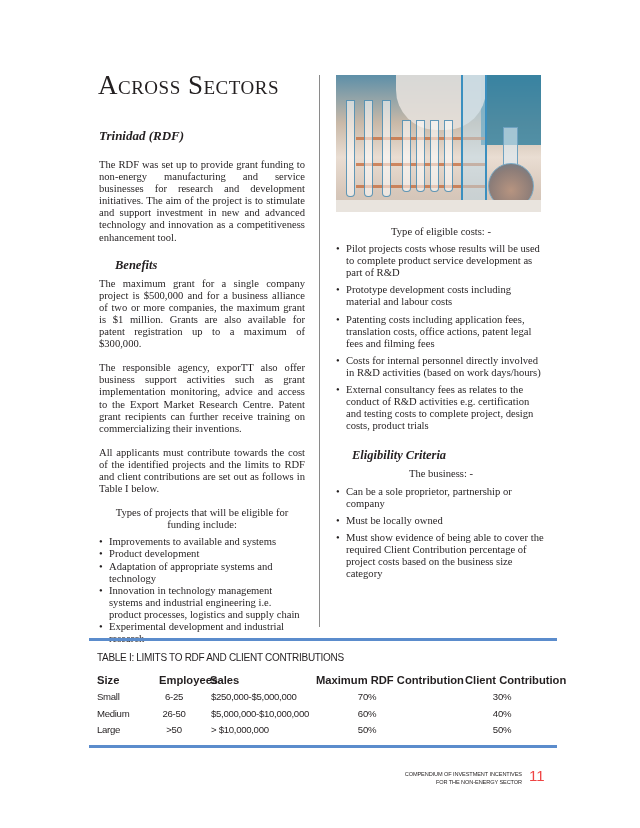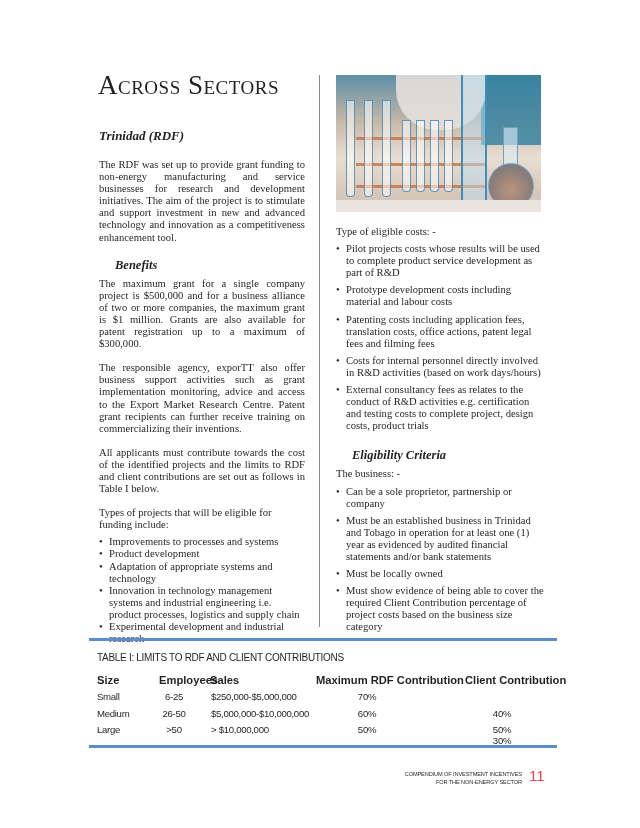--- a/index.html
+++ b/index.html
@@ -21,21 +21,21 @@
   }
   .section-heading {
     font-family: "Liberation Serif", serif; font-style: italic; font-weight: bold;
     font-size: 13px; line-height: 15px; margin: 0 0 16px 0;
   }
   .sub-heading {
     font-family: "Liberation Serif", serif; font-style: italic;
     font-size: 12.5px; line-height: 15px; margin: 0 0 5px 16px;
   }
   p.body { margin: 0 0 12px 0; text-align: justify; }
-  p.lead { margin: 0 0 5px 0; }
+  p.lead { margin: 0 0 5px 0; text-align: center; }
   ul.bullets { margin: 0; padding: 0; list-style: none; }
   ul.bullets li { position: relative; padding-left: 10px; margin: 0; }
   ul.bullets li::before { content: "\2022"; position: absolute; left: 0; top: 0; }
   ul.spaced li { margin-bottom: 5px; }
 
   .divider-v {
     position: absolute; left: 319px; top: 75px; width: 1px; height: 552px; background: #8a8a8a;
   }
   .photo {
     position: absolute; left: 336px; top: 75px; width: 205px; height: 137px; overflow: hidden;
@@ -76,21 +76,21 @@
     <br>
     <span>Trinidad (RDF)</span>
   </h2>
   <p class="body">The RDF was set up to provide grant funding to non-energy manufacturing and service businesses for research and development initiatives. The aim of the project is to stimulate and support investment in new and advanced technology and innovation as a competitiveness enhancement tool.</p>
   <h3 class="sub-heading" style="margin-top:14px;">Benefits</h3>
   <p class="body">The maximum grant for a single company project is $500,000 and for a business alliance of two or more companies, the maximum grant is $1 million. Grants are also available for patent registration up to a maximum of $300,000.</p>
   <p class="body">The responsible agency, exporTT also offer business support activities such as grant implementation monitoring, advice and access to the Export Market Research Centre. Patent grant recipients can further receive training on commercializing their inventions.</p>
   <p class="body">All applicants must contribute towards the cost of the identified projects and the limits to RDF and client contributions are set out as follows in Table I below.</p>
   <p class="lead">Types of projects that will be eligible for funding include:</p>
   <ul class="bullets">
-    <li>Improvements to processes and systems</li>
+    <li>Improvements to available and systems</li>
     <li>Product development</li>
     <li>Adaptation of appropriate systems and technology</li>
     <li>Innovation in technology management systems and industrial engineering i.e. product processes, logistics and supply chain</li>
     <li>Experimental development and industrial research</li>
   </ul>
 </div>
 
 <div class="divider-v"></div>
 
 <div class="photo" title="laboratory-glassware-photo">
@@ -118,21 +118,20 @@
     <li>Pilot projects costs whose results will be used to complete product service development as part of R&amp;D</li>
     <li>Prototype development costs including material and labour costs</li>
     <li>Patenting costs including application fees, translation costs, office actions, patent legal fees and filming fees</li>
     <li>Costs for internal personnel directly involved in R&amp;D activities (based on work days/hours)</li>
     <li>External consultancy fees as relates to the conduct of R&amp;D activities e.g. certification and testing costs to complete project, design costs, product trials</li>
   </ul>
   <h3 class="sub-heading" style="margin-top:16px;">Eligibility Criteria</h3>
   <p class="lead">The business: -</p>
   <ul class="bullets spaced">
     <li>Can be a sole proprietor, partnership or company</li>
-    <li>Must be an established business in Trinidad and Tobago in operation for at least one (1) year as evidenced by audited financial statements and/or bank statements</li>
     <li>Must be locally owned</li>
     <li>Must show evidence of being able to cover the required Client Contribution percentage of project costs based on the business size category</li>
   </ul>
 </div>
 
 <div class="rule-h" style="top:638px;"></div>
 
 <div class="table-block">
   <p class="table-caption">TABLE I:  LIMITS TO RDF AND CLIENT CONTRIBUTIONS</p>
 
@@ -140,21 +139,21 @@
   <span class="th" style="left:50px;padding-left:12px;">Employees</span>
   <span class="th" style="left:113px;">Sales</span>
   <span class="th" style="left:219px;">Maximum RDF Contribution</span>
   <span class="th" style="left:368px;">Client Contribution</span>
 
   <div>
     <span class="td" style="left:0px;top:39px;">Small</span>
     <span class="td" style="left:49px;top:39px;width:56px;text-align:center;">6-25</span>
     <span class="td" style="left:114px;top:39px;">$250,000-$5,000,000</span>
     <span class="td" style="left:240px;top:39px;width:60px;text-align:center;">70%</span>
-    <span class="td" style="left:380px;top:39px;width:50px;text-align:center;margin-top:44px;">30%</span>
+    <span class="td" style="left:380px;top:39px;width:50px;text-align:center;">30%</span>
   </div>
   <div>
     <span class="td" style="left:0px;top:56px;">Medium</span>
     <span class="td" style="left:49px;top:56px;width:56px;text-align:center;">26-50</span>
     <span class="td" style="left:114px;top:56px;">$5,000,000-$10,000,000</span>
     <span class="td" style="left:240px;top:56px;width:60px;text-align:center;">60%</span>
     <span class="td" style="left:380px;top:56px;width:50px;text-align:center;">40%</span>
   </div>
   <div>
     <span class="td" style="left:0px;top:72px;">Large</span>

